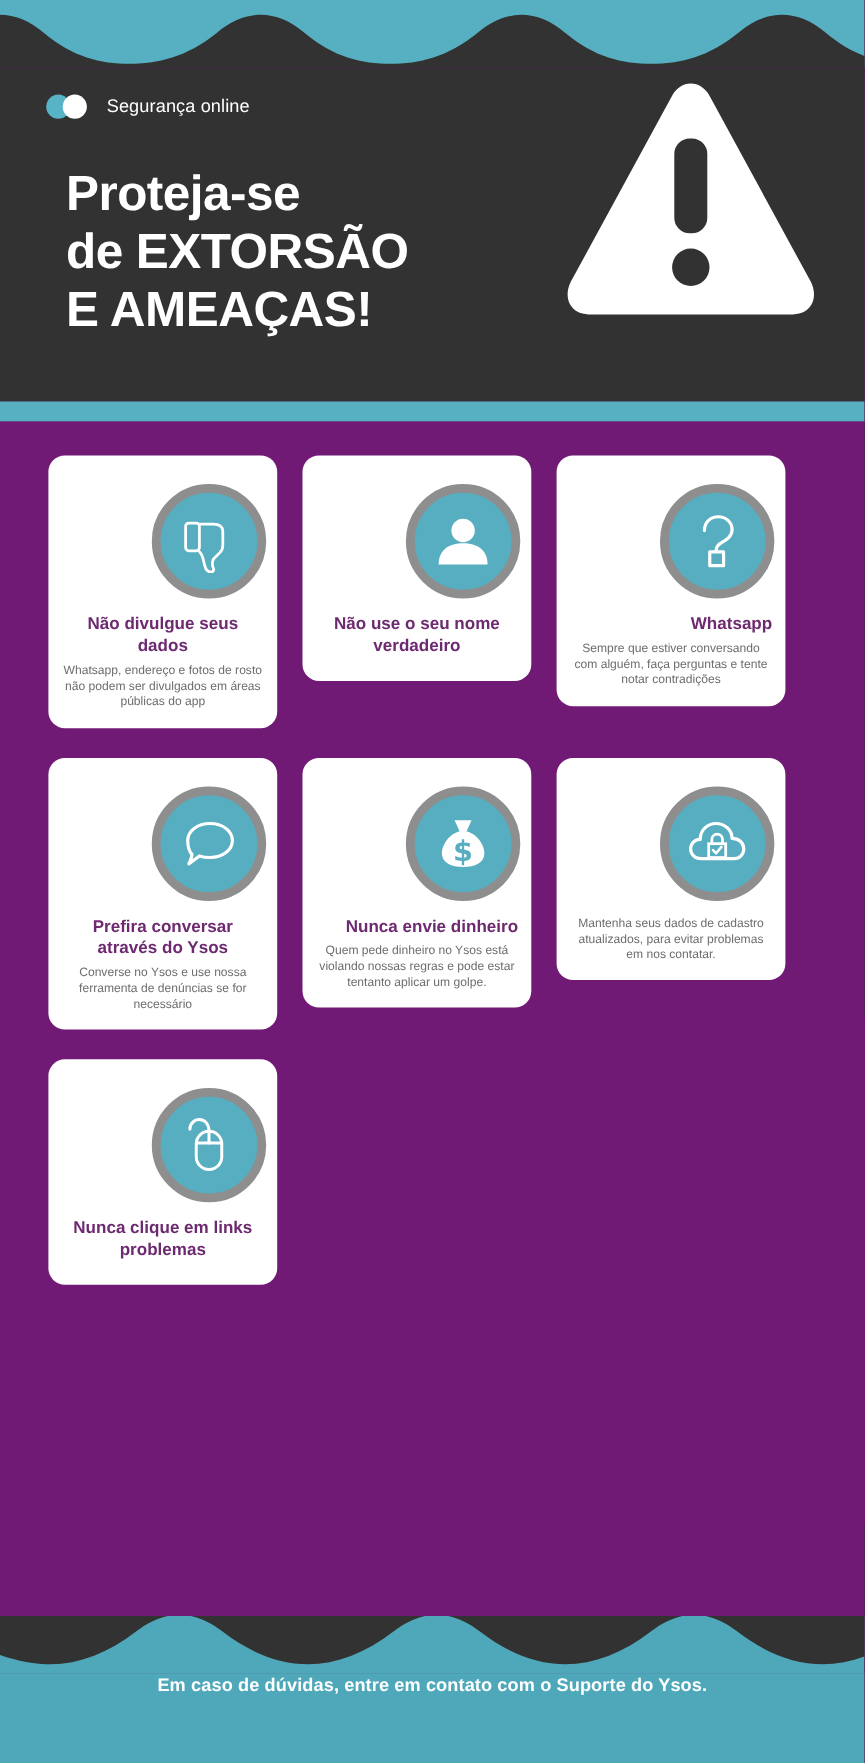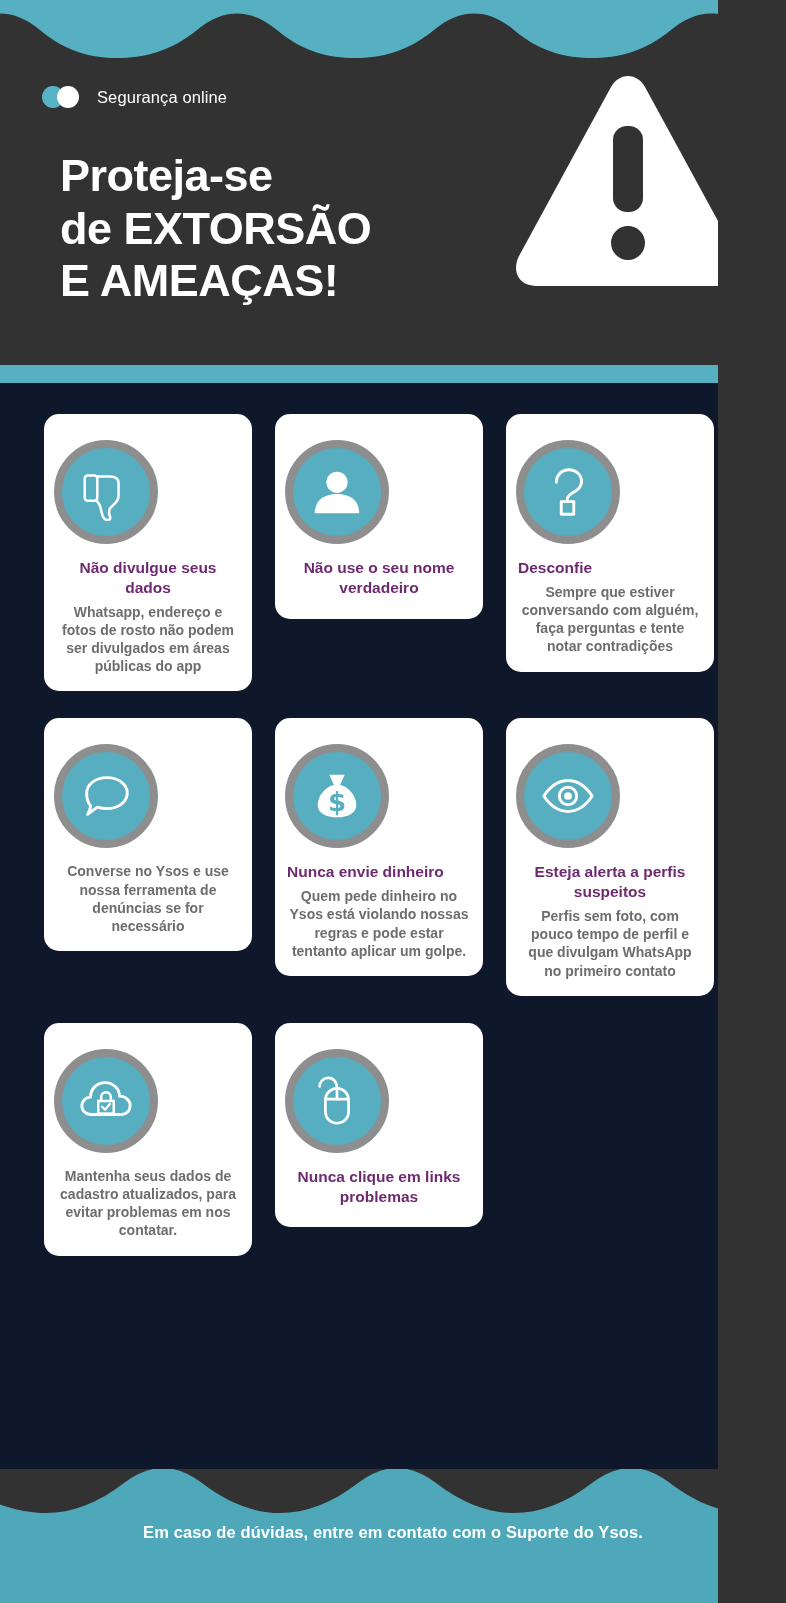--- a/index.html
+++ b/index.html
@@ -9,23 +9,23 @@
   }
   body {
     width: 786px;
     height: 1603px;
     font-family: "Liberation Sans", sans-serif;
     overflow: hidden;
     position: relative;
   }
   #page {
     position: relative;
-    width: 718px;
+    width: 786px;
     height: 1603px;
-    background: #0f172a;
+    background: #701a75;
     overflow: hidden;
   }
 
   
   .wave-top {
     position: absolute;
     top: 0; left: 0;
     width: 786px;
     height: 62px;
     display: block;
@@ -111,21 +111,21 @@
     column-gap: 23px;
     row-gap: 27px;
   }
   .card {
     background: #ffffff;
     border-radius: 15px;
     padding: 26px 10px 16px 10px;
     box-sizing: border-box;
     display: flex;
     flex-direction: column;
-    align-items: flex-start;
+    align-items: flex-end;
     align-self: start;
   }
   .card-icon {
     width: 104px;
     height: 104px;
     border-radius: 50%;
     background: #56aec0;
     border: 8px solid #8e8e8e;
     box-sizing: border-box;
     display: flex;
@@ -139,22 +139,22 @@
     color: #6e2a70;
     font-size: 15.5px;
     font-weight: 700;
     line-height: 1.28;
     text-align: center;
     margin: 0 0 5px 0;
     padding: 0 2px;
   }
   .card-body {
     color: #6d6d6d;
-    font-size: 14px;
-    font-weight: 700;
+    font-size: 11px;
+    font-weight: 400;
     line-height: 1.3;
     text-align: center;
     margin: 0;
     padding: 0 3px;
   }
 
   
   .wave-bottom {
     position: absolute;
     bottom: 82px;
@@ -243,56 +243,46 @@
 
     <div class="card">
       <div class="card-icon">
         <svg viewBox="0 0 60 60" width="58" height="58">
           <g fill="none" stroke="#ffffff" stroke-width="3" stroke-linejoin="round" stroke-linecap="round">
             <path d="M18 20 C18 12 24 7 31 7 C38 7 44 12 44 19 C44 26 38 29 33 32 C30 34 29 36 29 39"></path>
             <rect x="23" y="40" width="13" height="13"></rect>
           </g>
         </svg>
       </div>
-      <p class="card-title">Desconfie</p>
+      <p class="card-title">Whatsapp</p>
       <p class="card-body">Sempre que estiver conversando com alguém, faça perguntas e tente notar contradições</p>
     </div>
 
     <div class="card">
       <div class="card-icon">
         <svg viewBox="0 0 60 60" width="58" height="58">
           <path d="M31 11 C43 11 52 18 52 27 C52 36 43 43 31 43 C27 43 24 42.5 21 41.5 L11 49 C11 49 14 43 14 40 C11 37 10 32 10 27 C10 18 19 11 31 11 Z" fill="none" stroke="#ffffff" stroke-width="3" stroke-linejoin="round"></path>
         </svg>
       </div>
+      <p class="card-title">Prefira conversar através do Ysos</p>
       <p class="card-body">Converse no Ysos e use nossa ferramenta de denúncias se for necessário</p>
     </div>
 
     <div class="card">
       <div class="card-icon">
         <svg viewBox="0 0 60 60" width="58" height="58">
           <path d="M22 8 L38 8 L33 19 L27 19 Z" fill="#ffffff"></path>
           <path d="M30 18 C41 18 50 30 50 39 C50 48 41 52 30 52 C19 52 10 48 10 39 C10 30 19 18 30 18 Z" fill="#ffffff"></path>
           <text x="30" y="46" font-family="DejaVu Sans, sans-serif" font-size="27" font-weight="bold" fill="#56aec0" text-anchor="middle">$</text>
         </svg>
       </div>
       <p class="card-title">Nunca envie dinheiro</p>
       <p class="card-body">Quem pede dinheiro no Ysos está violando nossas regras e pode estar tentanto aplicar um golpe.</p>
     </div>
 
-    <div class="card">
-      <div class="card-icon">
-        <svg viewBox="0 0 60 60" width="58" height="58">
-          <path d="M5 30 C13 18 22 14 30 14 C38 14 47 18 55 30 C47 42 38 46 30 46 C22 46 13 42 5 30 Z" fill="none" stroke="#ffffff" stroke-width="3" stroke-linejoin="round"></path>
-          <circle cx="30" cy="30" r="9" fill="none" stroke="#ffffff" stroke-width="3"></circle>
-          <circle cx="30" cy="30" r="4" fill="#ffffff"></circle>
-        </svg>
-      </div>
-      <p class="card-title">Esteja alerta a perfis suspeitos</p>
-      <p class="card-body">Perfis sem foto, com pouco tempo de perfil e que divulgam WhatsApp no primeiro contato</p>
-    </div>
 
     <div class="card">
       <div class="card-icon">
         <svg viewBox="0 0 60 60" width="58" height="58">
           <path d="M15 44 C9 44 5 40 5 35 C5 30 9 26 14 26 C14 17 21 11 29 11 C37 11 44 17 44 25 C50 25 55 29 55 35 C55 40 51 44 46 44 Z" fill="none" stroke="#ffffff" stroke-width="3" stroke-linejoin="round"></path>
           <path d="M25 30 v-4 a5 5 0 0 1 10 0 v4" fill="none" stroke="#ffffff" stroke-width="2.6"></path>
           <rect x="22" y="30" width="16" height="13" fill="none" stroke="#ffffff" stroke-width="2.6"></rect>
           <path d="M26 36 l3 3 l5 -6" fill="none" stroke="#ffffff" stroke-width="2.4" stroke-linecap="round" stroke-linejoin="round"></path>
         </svg>
       </div>

